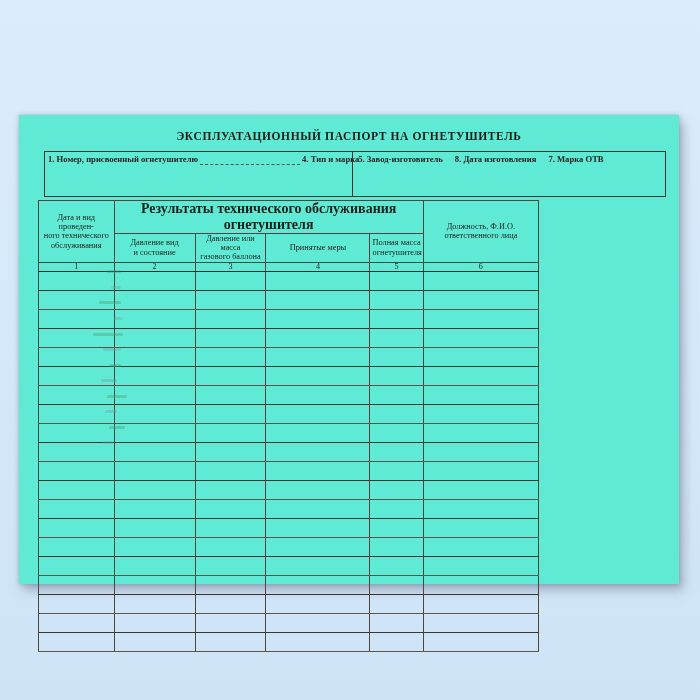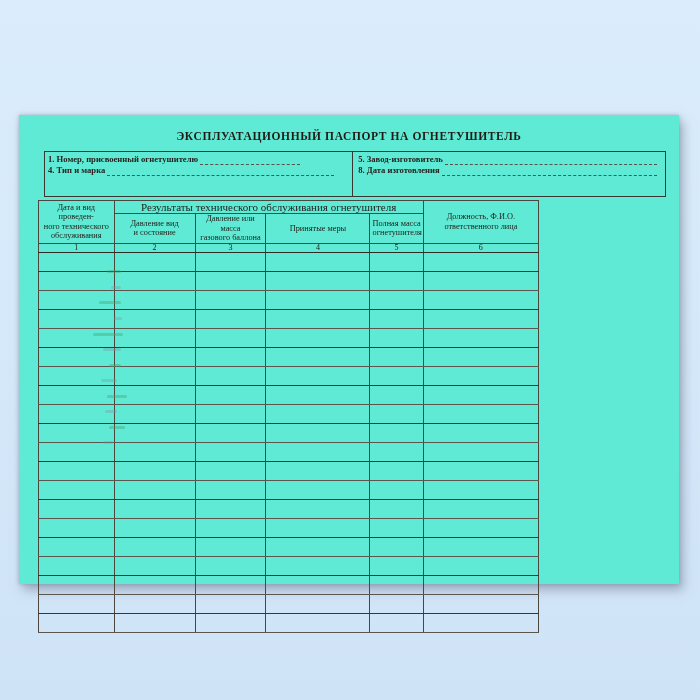--- a/index.html
+++ b/index.html
@@ -16,23 +16,23 @@
   }
   .title{
     position:absolute;top:15px;left:0;right:0;margin:0;
     text-align:center;font-size:11.5px;font-weight:bold;letter-spacing:.6px;
     color:#211b15;white-space:nowrap;
   }
   .info-box{
     position:absolute;left:25px;top:36px;width:622px;height:46px;
     border:1.2px solid #3a3632;box-sizing:border-box;display:flex;
   }
-  .info-col{box-sizing:border-box;display:flex;flex-direction:column;justify-content:flex-start;padding-top:2px;}
+  .info-col{box-sizing:border-box;display:flex;flex-direction:row;justify-content:flex-start;padding-top:2px;}
   .info-col.left{width:49.7%;border-right:1.1px solid #3a3632;padding-left:3px;padding-right:16px;}
-  .info-col.right{flex:1;padding-left:5px;padding-right:6px;}
+  .info-col.right{flex:1;padding-left:5px;padding-right:6px;gap:8px;}
   .info-line{
     display:flex;align-items:baseline;font-size:8.6px;font-weight:bold;
     line-height:10.9px;height:10.9px;color:#272220;white-space:pre;
   }
   .seg-blank{
     display:inline-block;height:8px;margin:0 2px;flex:0 0 auto;
     border-bottom:1.1px dashed #57514a;align-self:flex-end;
   }
   .seg-blank.fill{flex:1 1 auto;}
   table.service{
@@ -40,21 +40,21 @@
     border-collapse:collapse;table-layout:fixed;
     border:1.6px solid #2f2b26;
   }
   table.service th, table.service td{
     border:1px solid #4c463f;padding:0 2px;box-sizing:border-box;
   }
   table.service th{
     font-weight:normal;font-size:8.3px;line-height:1.13;text-align:center;
     vertical-align:middle;color:#231e19;white-space:pre-line;
   }
-  tr.hrow1 th.group{height:12px;font-size:11px;}
+  tr.hrow1 th.group{height:12px;font-size:14px;font-weight:bold;}
   tr.hrow2 th{height:24px;}
   tr.numrow td{
     height:8px;font-size:8px;line-height:8px;text-align:center;
     border-bottom:1.6px solid #2f2b26;color:#231e19;
   }
   tbody td{height:14.3px;}
   tbody tr:nth-child(odd) td{border-bottom:1.4px solid #3b3631;}
   tbody tr:nth-child(even) td{border-bottom:1px solid #5b554d;}
   .artifact{
     position:absolute;height:2.5px;border-radius:2px;
@@ -69,20 +69,21 @@
   <h1 class="title">ЭКСПЛУАТАЦИОННЫЙ ПАСПОРТ НА ОГНЕТУШИТЕЛЬ</h1>
 
   <div class="info-box">
     <div class="info-col left" id="info-left">
         <div class="info-line"><span class="seg-text">1. Номер, присвоенный огнетушителю</span><span class="seg-blank" style="width: 100px;"></span></div>
         <div class="info-line"><span class="seg-text">4. Тип и марка</span><span class="seg-blank fill"></span></div>
       </div>
     <div class="info-col right" id="info-right">
         <div class="info-line"><span class="seg-text">5. Завод-изготовитель</span><span class="seg-blank fill"></span></div>
         <div class="info-line"><span class="seg-text">8. Дата изготовления</span><span class="seg-blank fill"></span></div>
+        <div class="info-line"><span class="seg-text">7. Марка ОТВ</span><span class="seg-blank fill"></span></div>
       </div>
   </div>
 
   <table class="service">
     <colgroup>
       <col style="width:15.10%">
         <col style="width:16.22%">
         <col style="width:14.15%">
       <col style="width:20.83%">
         <col style="width:10.65%">

